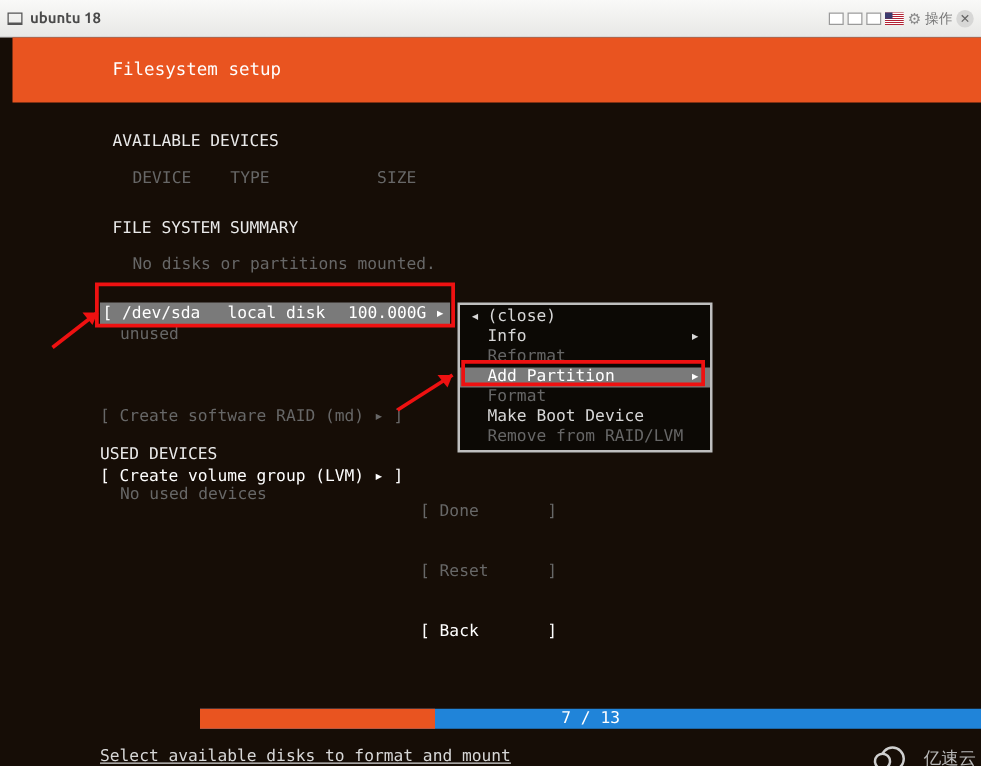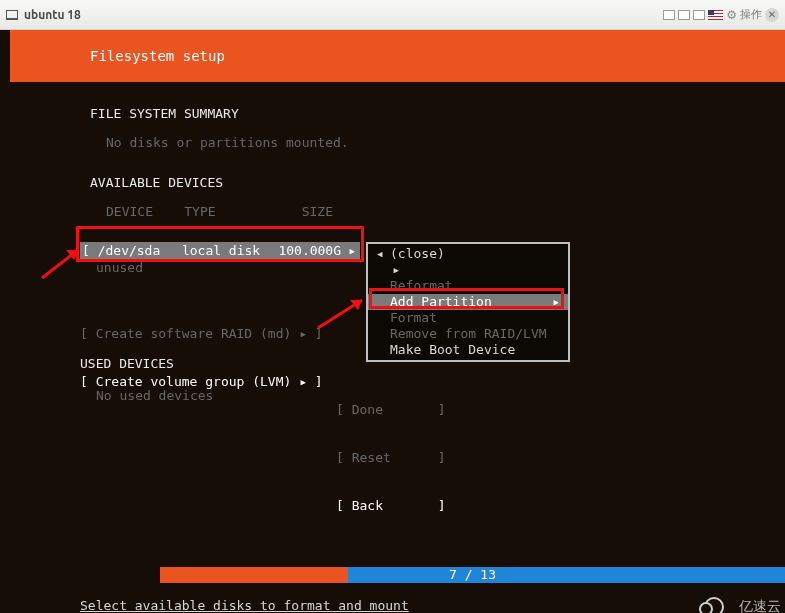--- a/index.html
+++ b/index.html
@@ -232,27 +232,27 @@
   </div>
 </div>
 
 <div class="installer">
 
   <div class="header">
     <span>Filesystem setup</span>
   </div>
 
   <div class="section">
+    <div class="section-title">AVAILABLE DEVICES</div>
+    <div class="row dim" style="padding-left:16px"><span>DEVICE</span>    <span>TYPE</span>           <span>SIZE</span></div>
+  </div>
+
+  <div class="section">
     <div class="section-title">FILE SYSTEM SUMMARY</div>
     <div class="row dim" style="padding-left:16px">No disks or partitions mounted.</div>
-  </div>
-
-  <div class="section">
-    <div class="section-title">AVAILABLE DEVICES</div>
-    <div class="row dim" style="padding-left:16px"><span>DEVICE</span>    <span>TYPE</span>           <span>SIZE</span></div>
   </div>
 
   <div class="disk-row-wrap">
     <div class="disk-row">
       <span>[&nbsp;</span>
       <span class="cell-dev">/dev/sda</span>
       <span class="cell-type">local disk</span>
       <span class="cell-size">100.000G</span>
       <span class="tri">▸</span>
     </div>
@@ -265,45 +265,46 @@
   </div>
 
   <div class="menu">
     <div class="menu-row">
       <span class="caret-l">◂</span>
       <span class="label">(close)</span>
       <span class="caret-r"></span>
     </div>
     <div class="menu-row">
       <span class="caret-l"></span>
+      <span class="label">Info</span>
       <span class="caret-r">▸</span>
     </div>
     <div class="menu-row disabled">
       <span class="caret-l"></span>
       <span class="label">Reformat</span>
       <span class="caret-r"></span>
     </div>
     <div class="menu-row selected">
       <span class="caret-l"></span>
       <span class="label">Add Partition</span>
       <span class="caret-r">▸</span>
     </div>
     <div class="menu-row disabled">
       <span class="caret-l"></span>
       <span class="label">Format</span>
       <span class="caret-r"></span>
     </div>
+    <div class="menu-row">
+      <span class="caret-l"></span>
+      <span class="label">Make Boot Device</span>
+      <span class="caret-r"></span>
+    </div>
     <div class="menu-row disabled">
       <span class="caret-l"></span>
       <span class="label">Remove from RAID/LVM</span>
-      <span class="caret-r"></span>
-    </div>
-    <div class="menu-row">
-      <span class="caret-l"></span>
-      <span class="label">Make Boot Device</span>
       <span class="caret-r"></span>
     </div>
   </div>
 
   <div class="used section-title">USED DEVICES</div>
   <div class="used-none dim">No used devices</div>
 
   <div class="footer-btns">
     <div class="dim">[ <span>Done</span>       ]</div>
     <div class="dim">[ <span>Reset</span>      ]</div>

